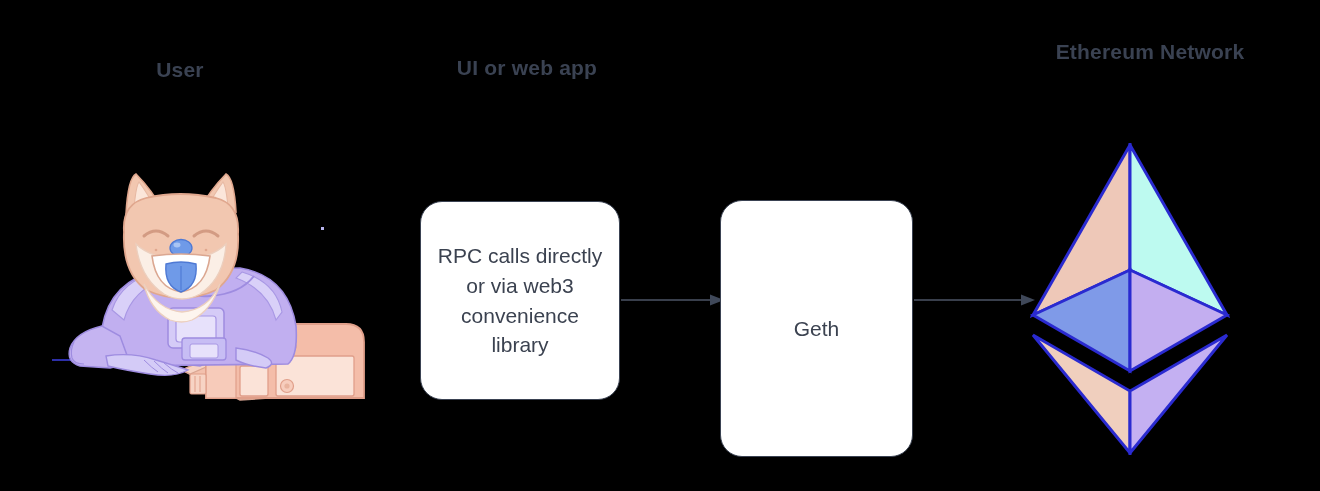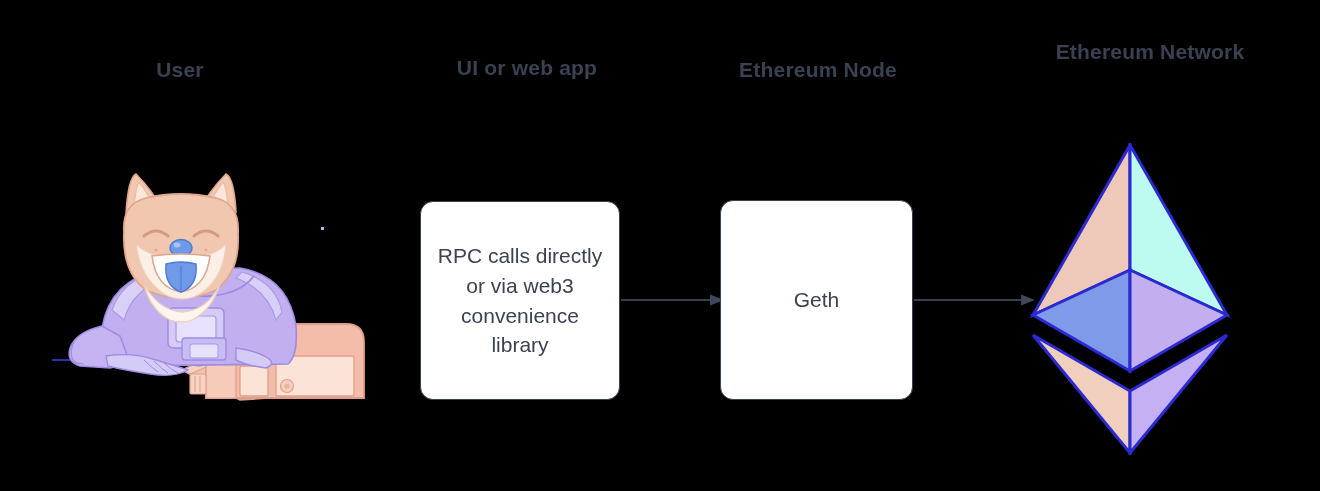--- a/index.html
+++ b/index.html
@@ -35,41 +35,41 @@
   #title-ui          { left: 520px;  top: 56px; margin-left: 7px; }
   #title-node        { left: 818px;  top: 58px; }
   #title-network     { left: 1150px; top: 40px; }
 
   
   .proc-box {
     position: absolute;
     box-sizing: border-box;
     background: #ffffff;
     border: 1.3px solid #3a4252;
-    border-radius: 13px;
+    border-radius: 22px;
     display: flex;
     align-items: center;
     justify-content: center;
     text-align: center;
   }
   .proc-label {
     font-family: "Liberation Sans", sans-serif;
     font-size: 21px;
     line-height: 1.42;
     color: #3b4250;
     padding: 0 12px;
     white-space: pre-line;
   }
   #box-rpc {
     left: 420px;  top: 201px;
     width: 200px; height: 199px;
   }
   #box-geth {
     left: 720px;  top: 200px;
-    width: 193px; height: 200px;
+    width: 193px; height: 257px;
   }
 
   
   .arrow {
     position: absolute;
     height: 14px;
     display: block;
     overflow: visible;
   }
   #arrow-rpc-geth  { left: 620px; top: 293px; width: 104px; }
@@ -105,21 +105,20 @@
 </style>
 </head>
 <body>
 
 <div id="canvas">
 
   <div class="col-title" id="title-user">User</div>
 
   <div class="col-title" id="title-ui">UI or web app</div>
 
-  <div class="col-title" id="title-node">Ethereum Node</div>
 
   <div class="col-title" id="title-network">Ethereum Network</div>
 
   <svg id="user-illustration" viewBox="0 0 340 250">
 
     <line x1="12" y1="200" x2="120" y2="200" stroke="#2d2fa8" stroke-width="2.2"></line>
 
     <g>
 
       <path d="M142 210 L196 186 L318 186 L318 232 L200 240 Z" fill="#f3c0ad" stroke="#d9a693" stroke-width="1.6"></path>

